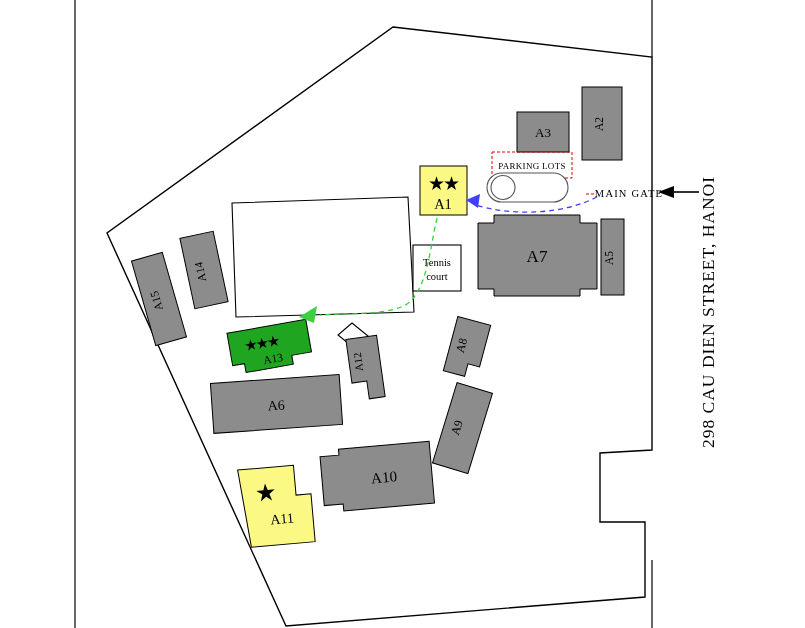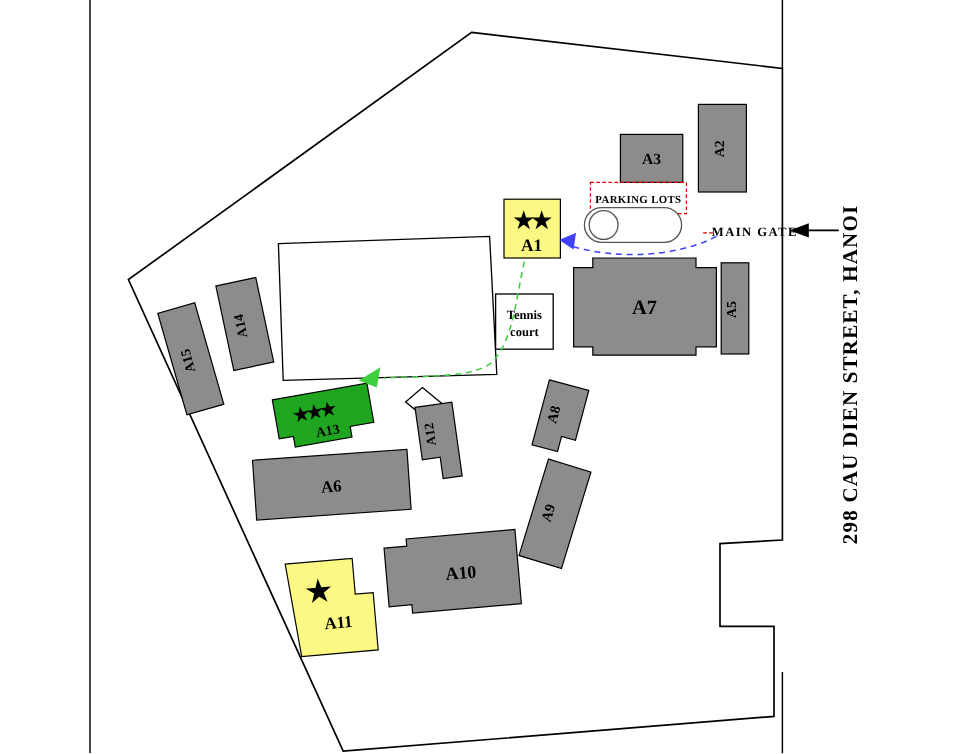--- a/index.html
+++ b/index.html
@@ -1,16 +1,16 @@
 <!DOCTYPE html>
 <html><head>
 <meta charset="utf-8">
 <style>
   html,body{margin:0;padding:0;background:#fff;}
-  #canvas{position:relative;width:805px;height:628px;background:#fff;overflow:hidden;font-weight:bold;}
+  #canvas{position:relative;width:805px;height:628px;background:#fff;overflow:hidden;}
   svg{font-family:"Liberation Serif","DejaVu Serif",serif;display:block;}
   text{fill:#000;}
   .thin{stroke:#000;stroke-width:1.2;}
   .outline{fill:none;stroke:#000;stroke-width:1.4;}
   .whiteshape{fill:#fff;stroke:#000;stroke-width:1.1;}
   .stroked{stroke:#000;stroke-width:1;}
   .structure{fill:#fff;stroke:#555;stroke-width:1.1;}
   .routes{fill:none;stroke-dasharray:5 4;stroke-width:1.3;}
 </style>
 </head>

